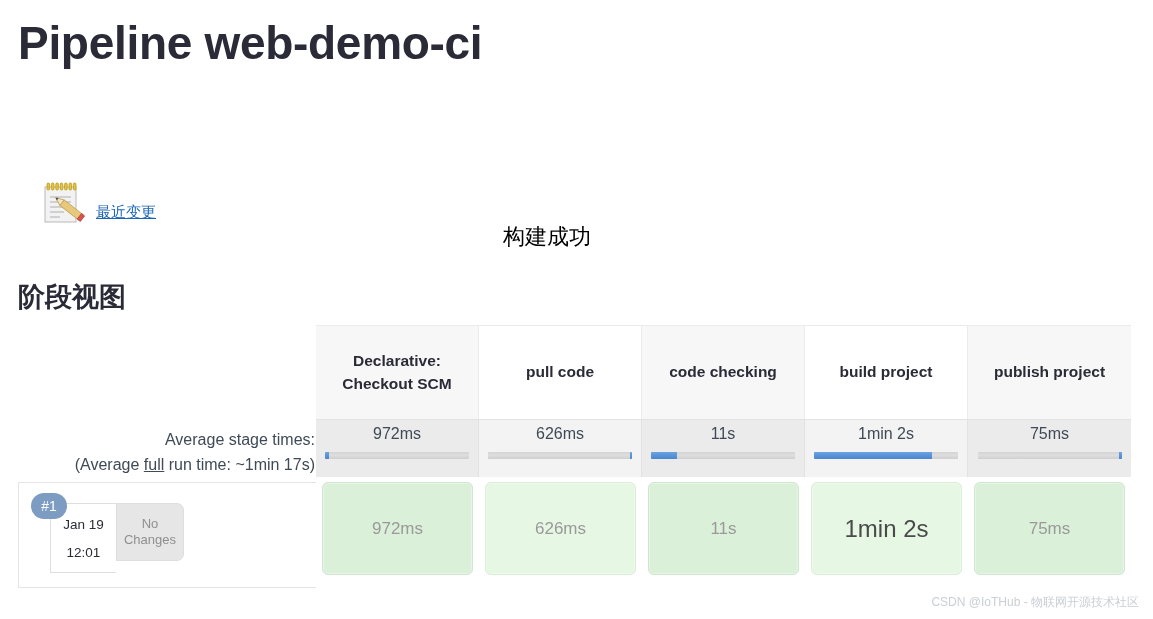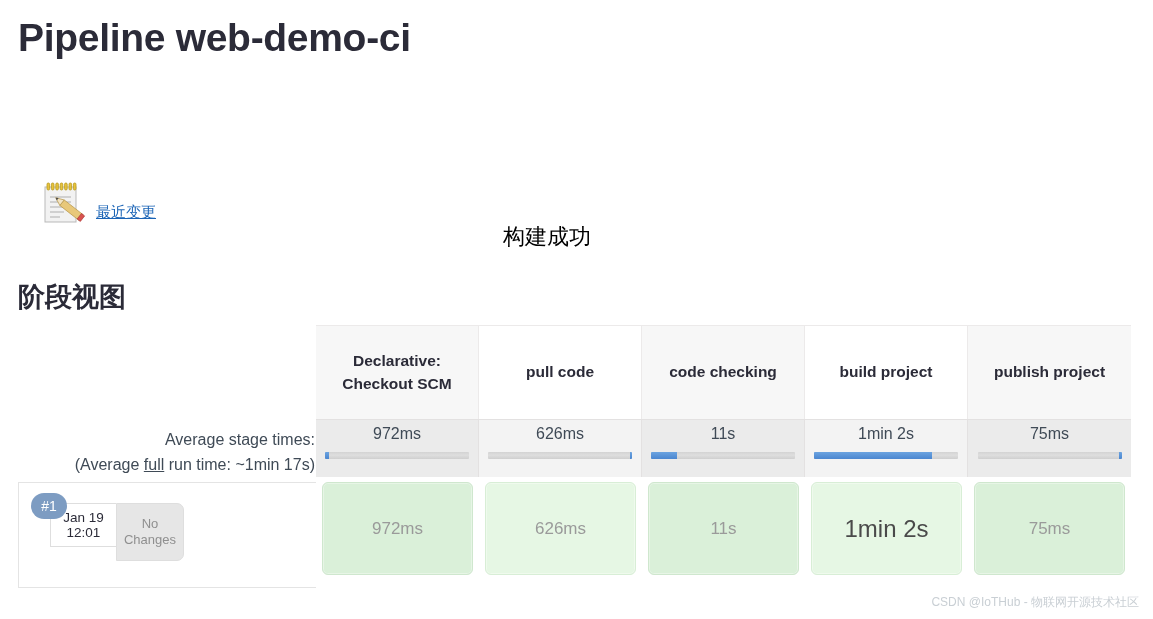--- a/index.html
+++ b/index.html
@@ -13,21 +13,21 @@
   #root {
     position: relative;
     width: 1153px; height: 619px;
     background: #fff;
   }
 
   
   .page-title {
     position: absolute;
     left: 18px; top: 16px;
-    font-size: 39px;
+    font-size: 46px;
     font-weight: bold;
     color: #2b2b38;
     letter-spacing: -0.3px;
     white-space: nowrap;
   }
 
   
   .changes-row {
     position: absolute;
     left: 38px; top: 178px;
@@ -197,21 +197,21 @@
     justify-content: center;
     z-index: 3;
   }
   .build-meta {
     position: absolute;
     left: 31px; top: 20px;
     display: flex;
     z-index: 2;
   }
   .meta-date {
-    width: 66px; height: 44px;
+    width: 66px; height: 70px;
     background: #ffffff;
     border: 1px solid #dedede;
     border-right: none;
     display: flex;
     flex-direction: column;
     align-items: center;
     justify-content: space-around;
     padding: 6px 0;
     font-size: 13.5px;
     color: #2b2b38;

